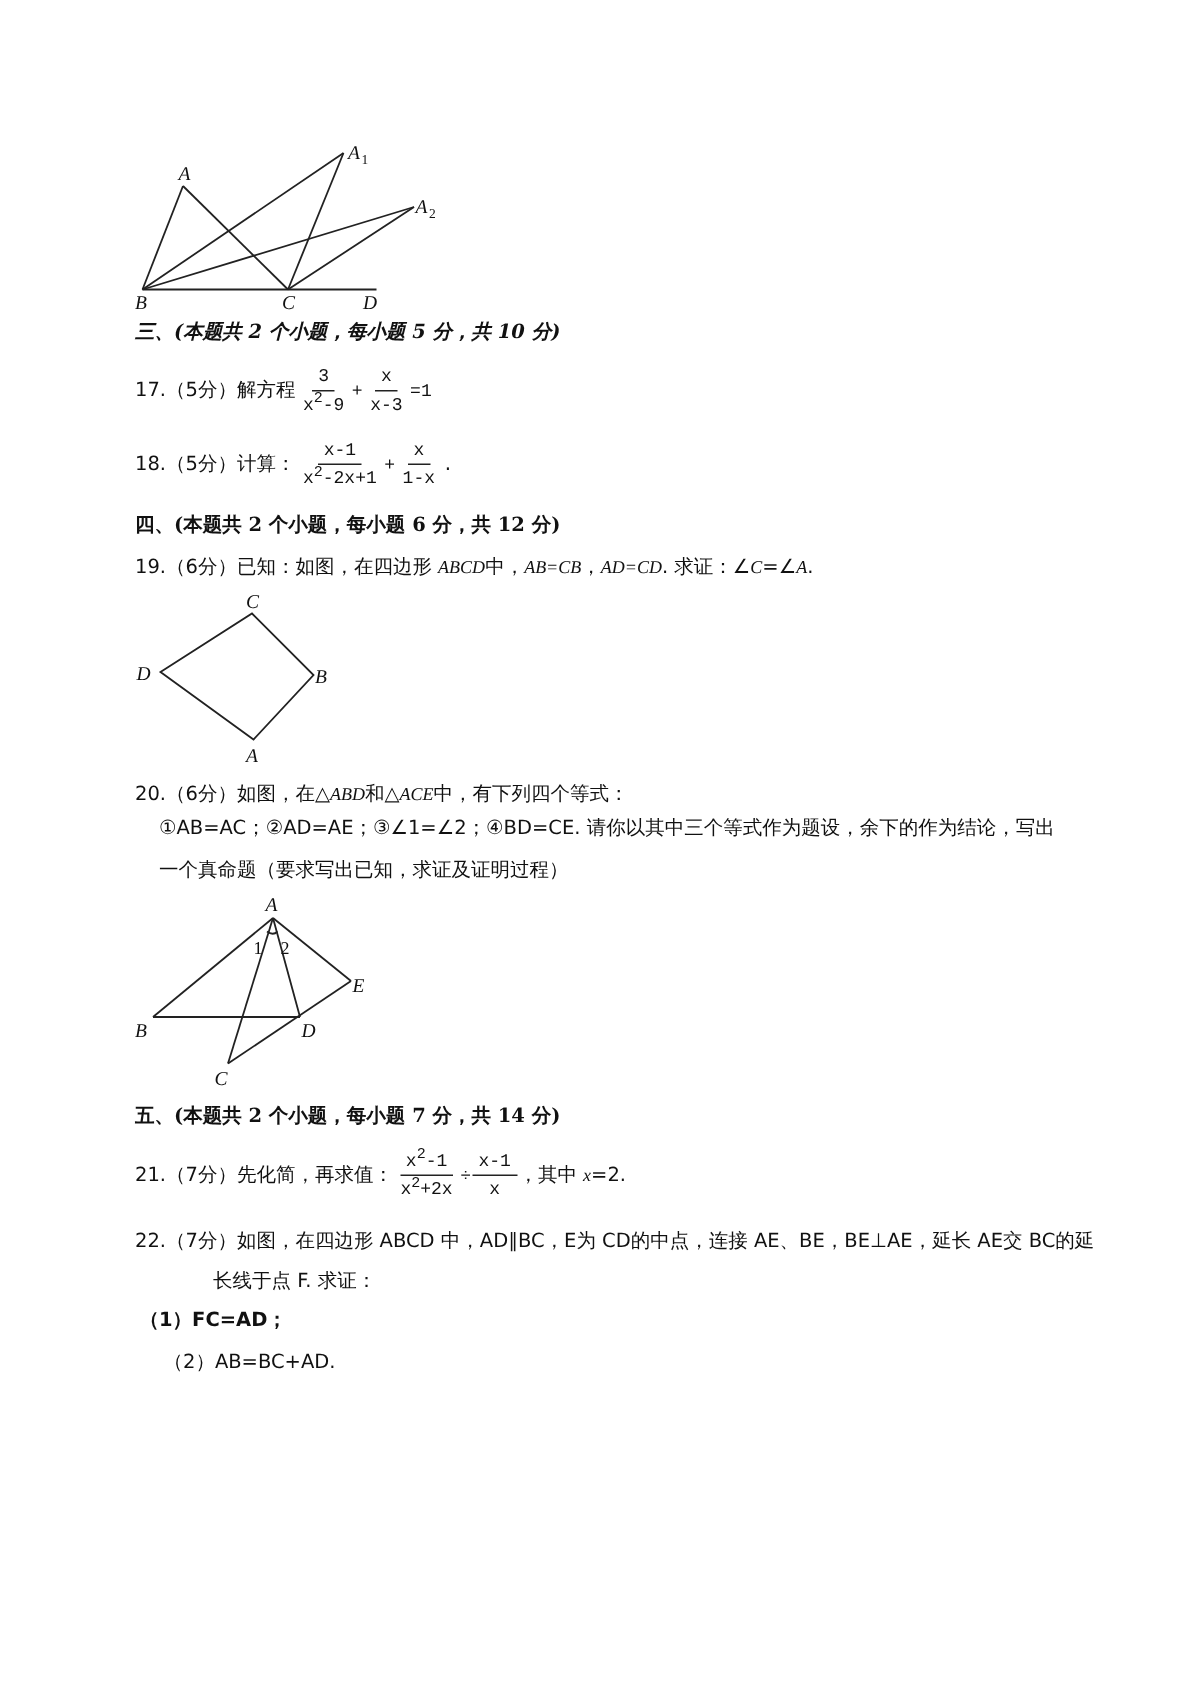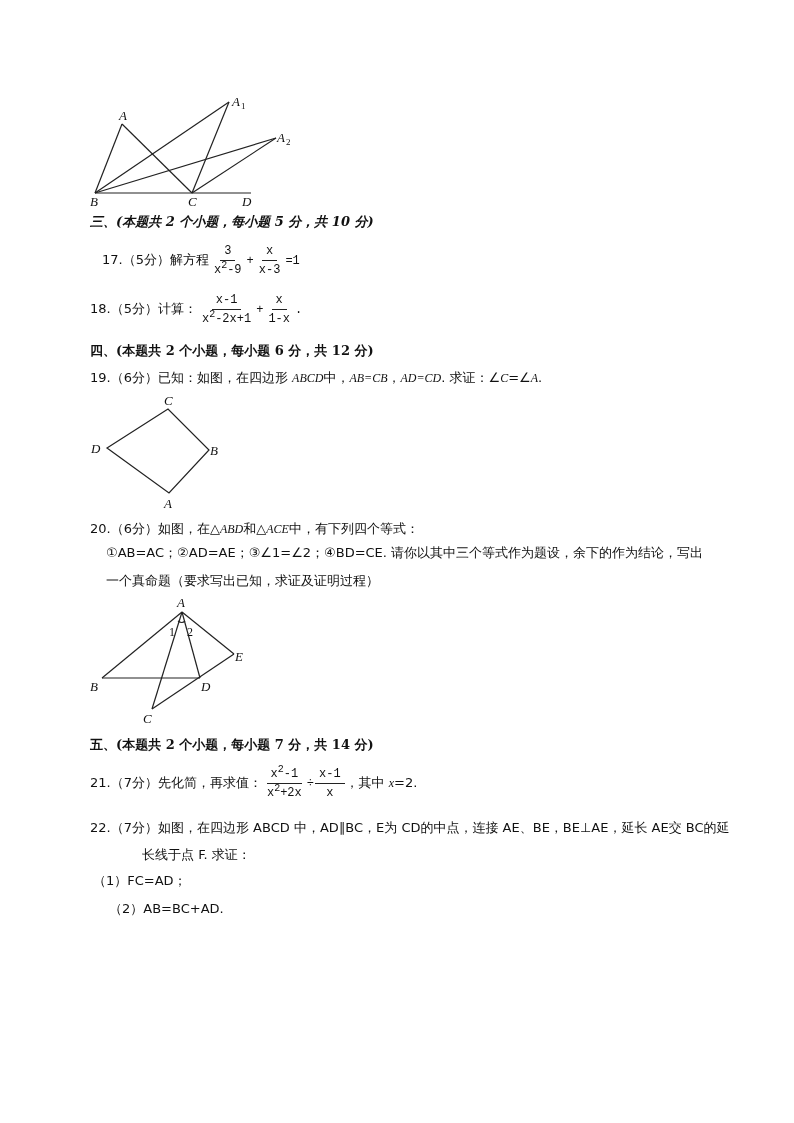--- a/index.html
+++ b/index.html
@@ -39,21 +39,21 @@
   <text x="156" y="17" class="sub">1</text>
   <text x="192" y="50">A</text>
   <text x="201" y="53" class="sub">2</text>
   <text x="5" y="114">B</text>
   <text x="103" y="114">C</text>
   <text x="157" y="114">D</text>
 </svg>
 
 <div class="line sec" style="top:213px;font-style:italic;">三、(本题共 2 个小题，每小题 5 分，共 10 分)</div>
 
-<div class="line" style="top:243px;margin-left:12px;">
+<div class="line" style="top:243px;">
   <span>17.（5分）解方程</span><span class="frac">
       <span class="num">3</span>
       <span class="den"><span>x</span><sup>2</sup><span>-9</span></span>
     </span><span class="mono">+</span><span class="frac">
       <span class="num">x</span>
       <span class="den">x-3</span>
     </span><span class="mono">=1</span>
 </div>
 
 <div class="line" style="top:292px;">
@@ -114,14 +114,14 @@
       <span class="num"><span>x</span><sup>2</sup><span>-1</span></span>
       <span class="den"><span>x</span><sup>2</sup><span>+2x</span></span>
     </span><span class="mono">÷</span><span class="frac">
       <span class="num">x-1</span>
       <span class="den">x</span>
     </span><span>，其中 </span><span class="it">x</span><span>=2.</span>
 </div>
 
 <div class="line" style="top:819px;">22.（7分）如图，在四边形 ABCD 中，AD∥BC，E为 CD的中点，连接 AE、BE，BE⊥AE，延长 AE交 BC的延</div>
 <div class="line" style="top:846px; left:106px;margin-left:36px;">长线于点 F. 求证：</div>
-<div class="line" style="top:872px; left:93px;">（1）FC=AD；</div>
+<div class="line" style="top:872px; left:93px;font-weight:bold;">（1）FC=AD；</div>
 <div class="line" style="top:900px; left:93px;margin-left:16px;">（2）AB=BC+AD.</div>
 
 </body></html>

